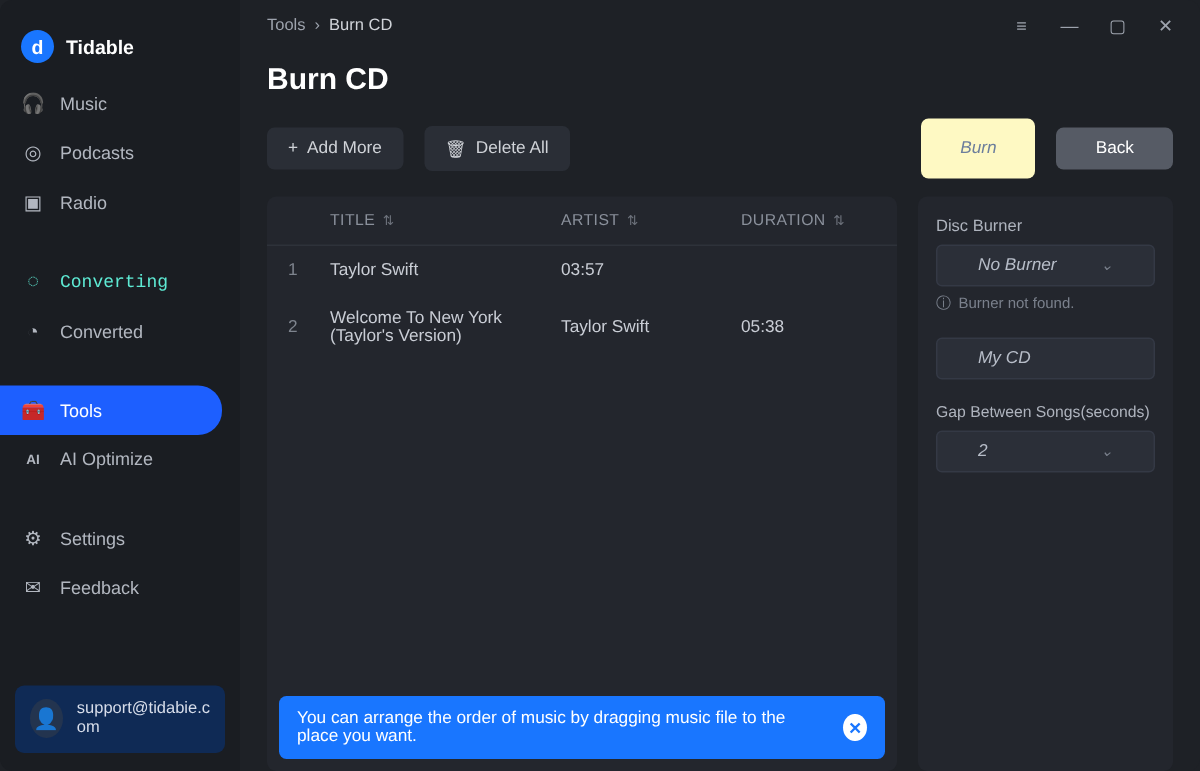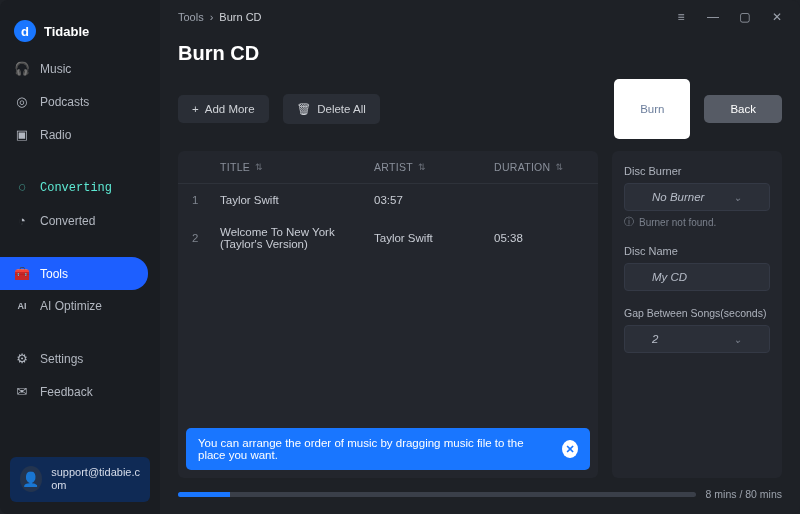--- a/index.html
+++ b/index.html
@@ -70,21 +70,21 @@
 h1.page-title { font-size: 20px; font-weight: 700; color: #fff; padding: 14px 0 14px 18px; }
 
 .toolbar {
   display: flex; align-items: center; gap: 14px; padding: 0 18px 12px;
 }
 .btn {
   background: #2a2e36; color: #d0d3d8; border: none;
   padding: 8px 14px; border-radius: 5px; font-size: 11.5px;
   cursor: pointer; display: inline-flex; align-items: center; gap: 6px;
 }
-.btn.primary-dim { background: #ffffff; color: #6c7e9c; padding: 24px 26px; }
+.btn.primary-dim { background: #fef9c3; color: #6c7e9c; padding: 14px 26px; font-style: italic; }
 .btn.light { background: #565b65; color: #fff; padding: 8px 26px; }
 .toolbar-spacer { flex: 1; }
 
 .content-row { display: flex; gap: 14px; padding: 0 18px; flex: 1; min-height: 0; }
 
 
 .table-panel {
   flex: 1; background: #23262d; border-radius: 6px; padding: 0;
   display: flex; flex-direction: column; position: relative; overflow: hidden; justify-content: space-between;
 }
@@ -282,32 +282,25 @@
       <div class="field-label">Disc Burner</div>
       <div class="select">
         <span>No Burner</span>
         <span class="chev">⌄</span>
       </div>
       <div class="helper">
         <span>ⓘ</span>
         <span>Burner not found.</span>
       </div>
 
-      <div class="field-label">Disc Name</div>
       <div class="input">
         <span>My CD</span>
       </div>
 
       <div class="gap-label">Gap Between Songs(seconds)</div>
       <div class="select">
         <span>2</span>
         <span class="chev">⌄</span>
       </div>
     </div>
   </div>
 
-  <div class="bottom">
-    <div class="progress">
-      <div class="fill" id="progress-fill" style="width: 10%;"></div>
-    </div>
-    <div class="time-label">8 mins / 80 mins</div>
-  </div>
 </main>
 
 </body></html>

